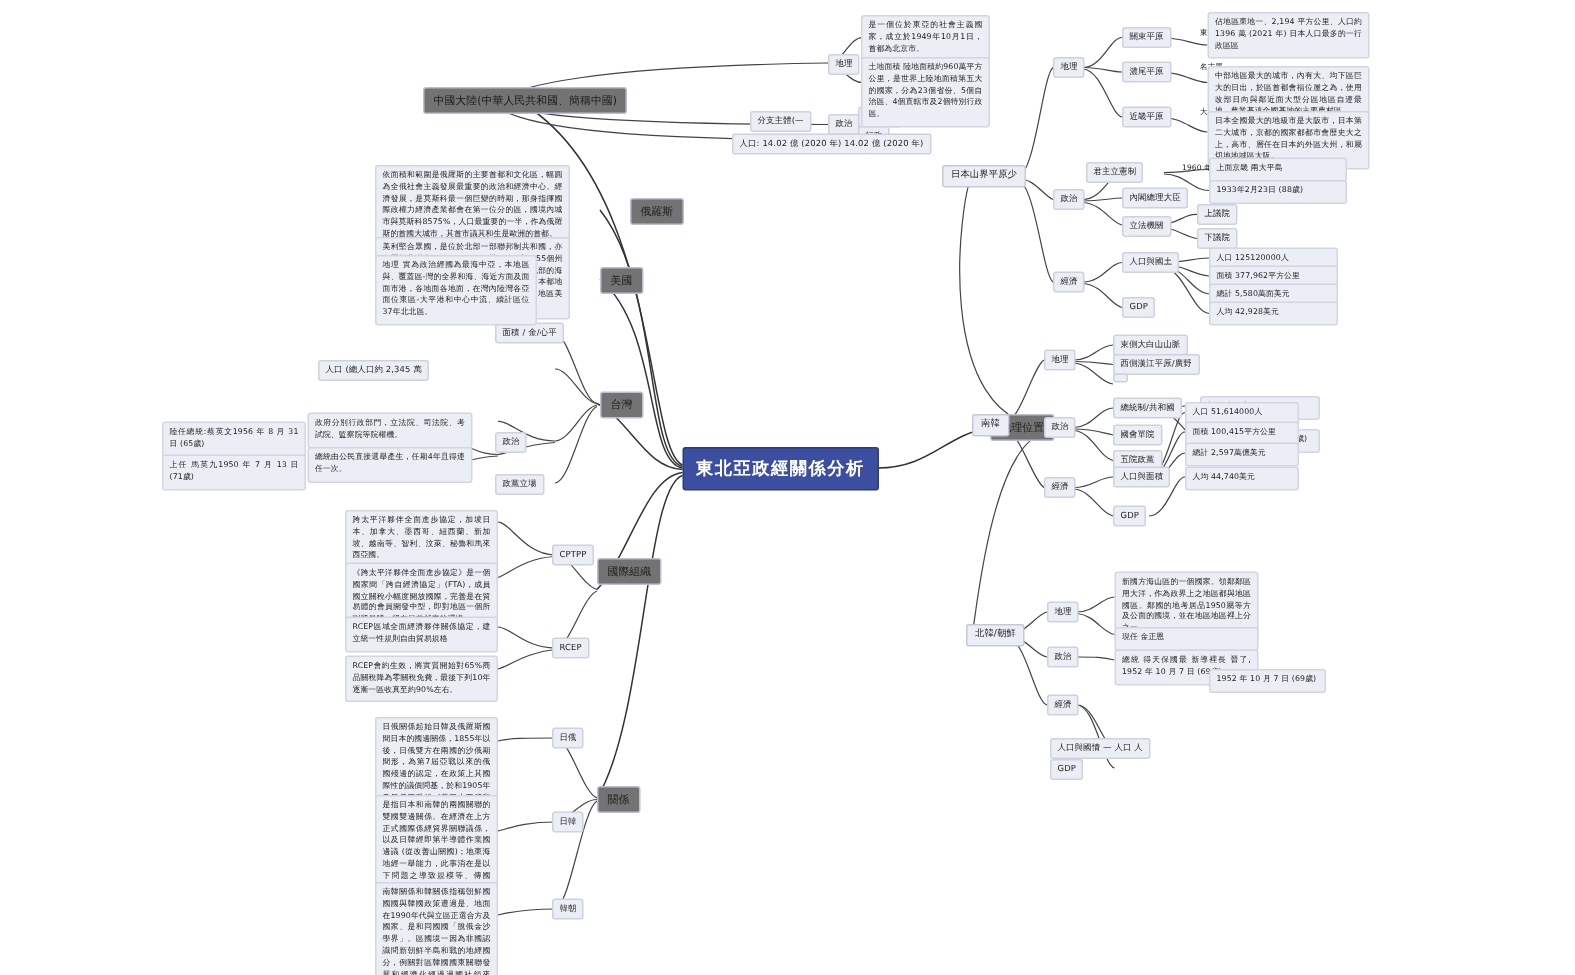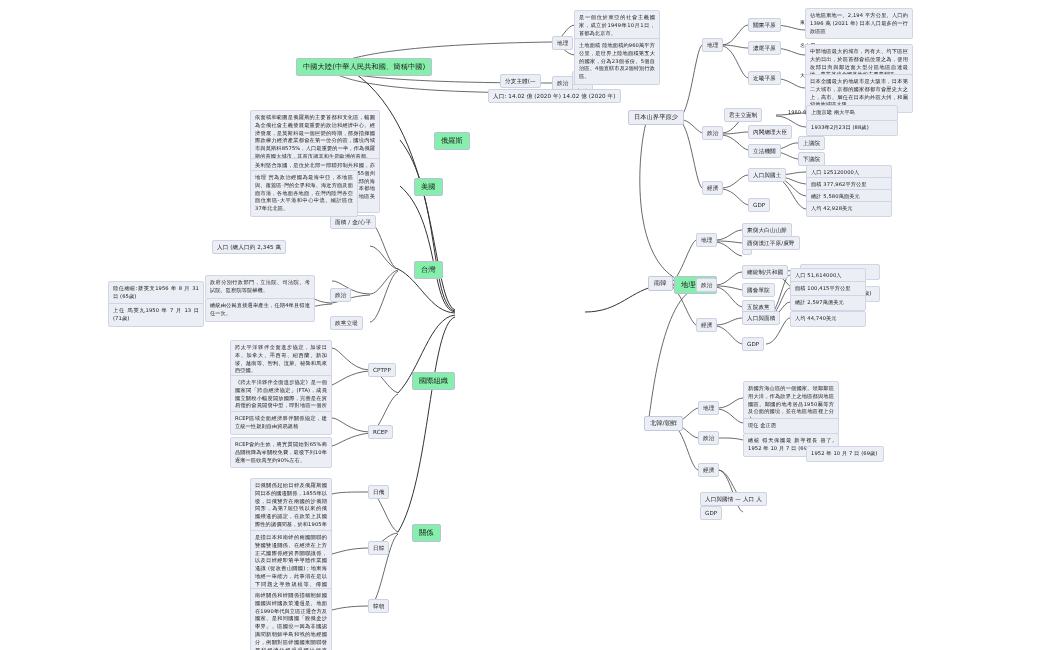--- a/index.html
+++ b/index.html
@@ -26,28 +26,27 @@
     border:1px solid #2c3b7d;
     border-radius:2px;
     font-size:11.5px;
     font-weight:bold;
     text-align:center;
     padding:5px 8px;
     letter-spacing:1px;
     white-space:nowrap;
   }
   .lvl1{
-    background:#86efac;
+    background:#737373;
     border:1px solid #b9c0d8;
     border-radius:2px;
     padding:3px 6px;
     font-size:7.2px;
     white-space:nowrap;
     text-align:center;
-    margin-left:14px;
   }
   .lvl2{
     background:#eceef5;
     border:1px solid #c3c9dd;
     border-radius:2px;
     padding:2px 5px;
     font-size:6.2px;
     white-space:nowrap;
     text-align:center;
   }
@@ -180,20 +179,21 @@
 
     <path d="M398 532 C 388 528, 380 492, 370 492"></path>
     <path d="M398 533 C 388 533, 380 546, 370 548"></path>
     <path d="M398 534 C 388 540, 380 604, 370 606"></path>
     <path d="M370 492 C 350 492, 340 492, 332 494"></path>
     <path d="M370 548 C 350 548, 340 552, 332 554"></path>
     <path d="M370 606 C 350 606, 340 608, 332 610"></path>
   </g>
 </svg>
 
+<div class="node root" style="left:455px;top:298px;">東北亞政經關係分析</div>
 
 <div class="node lvl1" style="left:660px;top:276px;">地理位置</div>
 
 <div class="node lvl2" style="left:628px;top:110px;">日本山界平原少</div>
 <div class="node lvl3" style="left:702px;top:38px;">地理</div>
 <div class="node lvl3" style="left:702px;top:126px;">政治</div>
 <div class="node lvl3" style="left:702px;top:181px;">經濟</div>
 
 <div class="node lvl3" style="left:748px;top:18px;">關東平原</div>
 <div class="node lvl3" style="left:748px;top:41px;">濃尾平原</div>

